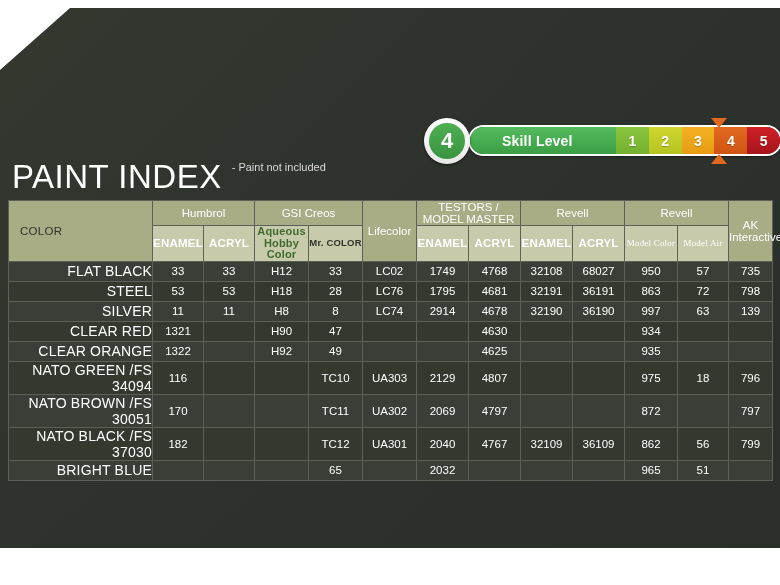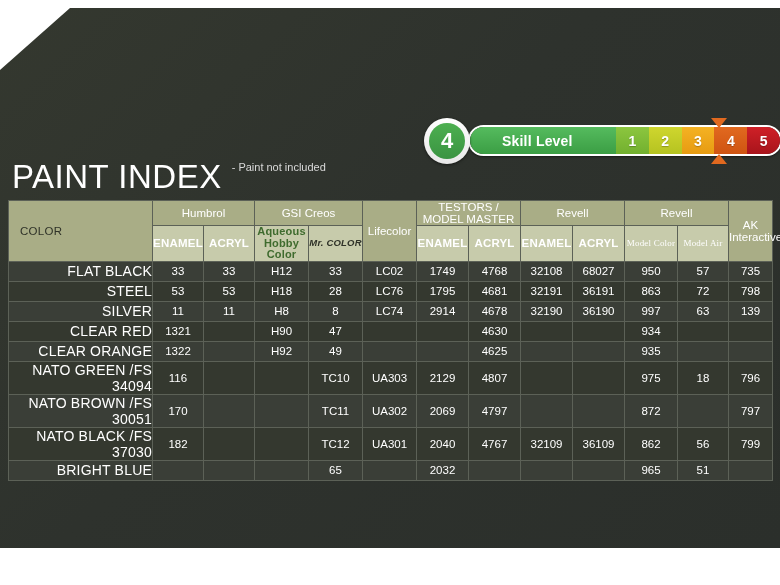--- a/index.html
+++ b/index.html
@@ -167,21 +167,21 @@
     background: #c7cbab;
     color: #2f3228;
     font-size: 10px;
     font-weight: bold;
     height: 22px;
     border: 1px solid #a7ab8c;
     letter-spacing: .2px;
     line-height: 1.05;
   }
   .hdr-sub th.aq { color: #3f6b2e; font-size: 11px; }
-  .hdr-sub th.mr { color: #2f3228; font-size: 9.5px; font-style: italic; }
+  .hdr-sub th.mr { color: #2f3228; font-size: 9.5px; }
   .hdr-sub th.vj { font-size: 9px; font-weight: normal; font-family: Liberation Serif, serif; }
 
   tbody tr td {
     background: #3a3e37;
   }
   tbody tr:nth-child(even) td { background: #34382f; }
   tbody td.name {
     text-align: right;
     padding-left: 4px;
     font-size: 14px;

